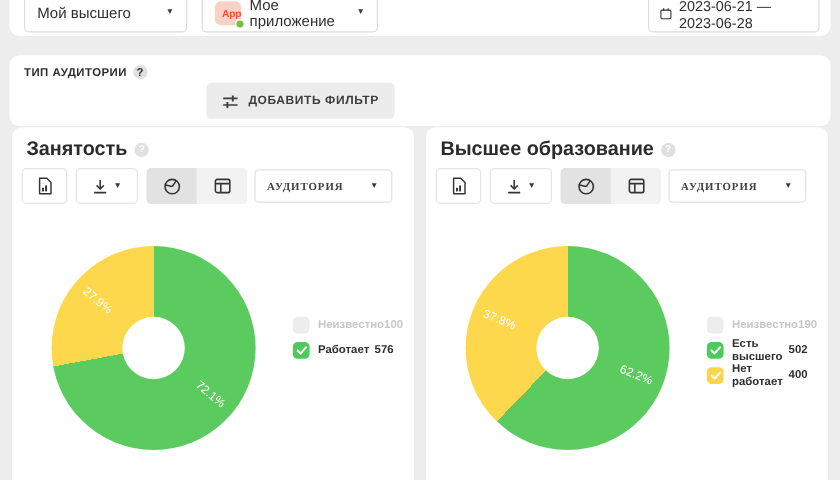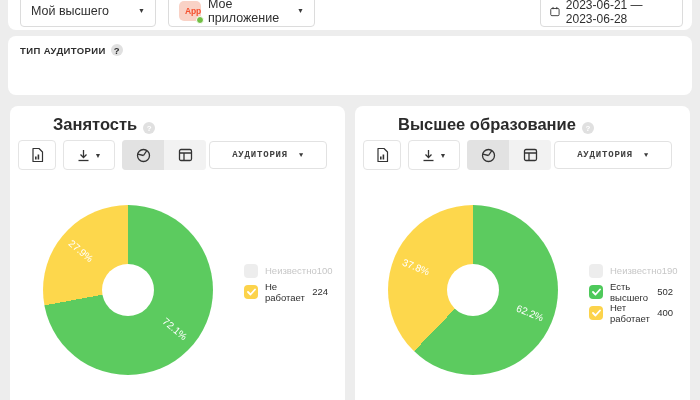--- a/index.html
+++ b/index.html
@@ -19,61 +19,61 @@
   .app-badge { position:relative; width:22px; height:20px; background:#f9d2c6; border-radius:5px;
                display:flex; align-items:center; justify-content:flex-end; margin-right:7px; flex:0 0 auto; }
   .app-badge b { font-size:8.5px; color:#f4502e; letter-spacing:-0.2px; }
   .app-badge .dot { position:absolute; right:-3px; bottom:-3px; width:8px; height:8px;
                     background:#72bf44; border:1.5px solid #fff; border-radius:50%; }
   .date-picker { position:absolute; right:9px; top:8px; width:143px; height:31px;
                  background:#fff; border:1px solid #dcdcdc; border-radius:4px;
                  display:flex; align-items:center; gap:6px; padding:0 9px; font-size:12px; cursor:pointer; }
 
   
-  .filter-panel { position:absolute; left:8px; right:8px; top:36px; height:59px;
+  .filter-panel { position:absolute; left:8px; right:8px; top:46px; height:59px;
                   background:#fff; border-radius:8px; }
   .filter-label-row { position:absolute; left:12px; top:8px; display:flex; align-items:center; gap:5px; }
   .filter-label-row span { font-size:9.5px; font-weight:bold; letter-spacing:0.4px; color:#2e2e2e; }
   .type-select { left:12px; top:24px; width:140px; height:28px; font-size:12px; }
   .add-filter-btn { position:absolute; left:164px; top:23px; height:30px; padding:0 13px;
                     background:#ececec; border:none; border-radius:4px; display:flex; align-items:center; gap:8px;
                     font-family:inherit; font-size:10px; font-weight:bold; letter-spacing:0.5px; color:#3d3d3d; cursor:pointer; }
 
   .q-icon { width:12px; height:12px; border-radius:50%; background:#e0e0e0; color:#fff;
             font-size:8px; font-weight:bold; display:inline-flex; align-items:center; justify-content:center;
             flex:0 0 auto; cursor:pointer; }
 
   
   .card { position:absolute; top:106px; width:335px; height:310px; background:#fff; border-radius:8px; }
   .card-1 { left:10px; }
   .card-2 { left:355px; }
-  .card-head { position:absolute; left:12px; top:9px; display:flex; align-items:flex-end; gap:6px;margin-left:31px; }
+  .card-head { position:absolute; left:12px; top:9px; display:flex; align-items:center; gap:6px; }
   .card-head h2 { font-size:16.5px; font-weight:bold; color:#2b2b2b; }
 
   .toolbar { position:absolute; left:8px; right:18px; top:34px; height:30px; }
   .tbtn { position:absolute; top:0; height:30px; background:#fff; border:1px solid #e4e4e4; border-radius:4px;
           display:flex; align-items:center; justify-content:center; gap:5px; cursor:pointer; }
   .btn-report { left:0; width:38px; }
   .btn-download { left:45px; width:52px; }
   .segmented { position:absolute; left:104px; top:0; width:84px; height:30px; border-radius:4px;
                overflow:hidden; display:flex; background:#f2f2f2; }
   .seg { flex:1; border:none; background:#f2f2f2; display:flex; align-items:center; justify-content:center; cursor:pointer; }
   .seg.active { background:#e2e2e2; }
-  .audience-btn { position:absolute; right:0; top:1px; height:28px; padding:0 22px;
+  .audience-btn { position:absolute; right:0; top:1px; height:28px; padding:0 10px;
                   background:#fff; border:1px solid #e2e2e2; border-radius:4px;
-                  display:flex; align-items:center; gap:11px; font-family:Liberation Mono, monospace;
+                  display:flex; align-items:center; gap:22px; font-family:Liberation Serif, serif;
                   font-size:9px; font-weight:bold; letter-spacing:0.8px; color:#404040; cursor:pointer; }
 
   
   .donut { position:absolute; left:33px; top:99px; width:170px; height:170px; border-radius:50%; }
   .hole { position:absolute; left:50%; top:50%; width:52px; height:52px; margin:-26px 0 0 -26px;
           background:#fff; border-radius:50%; }
   .slice-label { position:absolute; font-size:10px; color:#fff; white-space:nowrap; }
 
-  .legend { position:absolute; left:234px; top:157px; width:84px; }
+  .legend { position:absolute; left:234px; top:157px; width:84px;font-weight:bold; }
   .legend-row { display:flex; align-items:center; height:15px; margin-bottom:6px; cursor:pointer; }
   .cbox { width:14px; height:14px; border-radius:4px; margin-right:7px; flex:0 0 auto;
           display:flex; align-items:center; justify-content:center; }
   .cbox.unchecked { background:#ededed; }
   .legend-row .lbl { font-size:9.5px; color:#2f2f2f; }
   .legend-row .val { margin-left:auto; font-size:9.5px; color:#2f2f2f; }
   .legend-row.muted .lbl, .legend-row.muted .val { color:#c7c7c7; }
 
   svg.icon { display:block; }
 </style>
@@ -101,20 +101,29 @@
     </svg>
     <span>2023-06-21 — 2023-06-28</span>
   </div>
 </header>
 
 <section class="filter-panel">
   <div class="filter-label-row">
     <span>ТИП АУДИТОРИИ</span>
     <span class="q-icon">?</span>
   </div>
+  <button class="add-filter-btn">
+    <svg class="icon" width="14" height="13" viewBox="0 0 14 13">
+      <line x1="1" y1="4" x2="13" y2="4" stroke="#3d3d3d" stroke-width="1.3"></line>
+      <line x1="9" y1="1.5" x2="9" y2="6.5" stroke="#3d3d3d" stroke-width="1.6"></line>
+      <line x1="1" y1="9.5" x2="13" y2="9.5" stroke="#3d3d3d" stroke-width="1.3"></line>
+      <line x1="4.5" y1="7" x2="4.5" y2="12" stroke="#3d3d3d" stroke-width="1.6"></line>
+    </svg>
+    <span>ДОБАВИТЬ ФИЛЬТР</span>
+  </button>
 </section>
 
 <section class="card card-1">
   <div class="card-head">
     <h2>Занятость</h2>
     <span class="q-icon">?</span>
   </div>
   <div class="toolbar">
     <button class="tbtn btn-report">
       <svg class="icon" width="13" height="16" viewBox="0 0 13 16">
@@ -157,27 +166,27 @@
       <span class="slice-label" style="left: 131.879px; top: 124.03px; transform: translate(-50%, -50%) rotate(39.78deg);">72.1%</span>
       <span class="slice-label" style="left: 38.1211px; top: 45.9697px; transform: translate(-50%, -50%) rotate(39.78deg);">27.9%</span>
     </div>
   <div class="legend">
       <div class="legend-row muted">
         <span class="cbox unchecked"></span>
         <span class="lbl">Неизвестно</span>
         <span class="val">100</span>
       </div>
       <div class="legend-row">
-        <span class="cbox" style="background: rgb(252, 211, 75);">
+        <span class="cbox" style="background: rgb(78, 201, 91);">
           <svg width="9" height="8" viewBox="0 0 9 8">
             <polyline points="1,4 3.5,6.5 8,1.5" fill="none" stroke="#fff" stroke-width="1.8" stroke-linecap="round" stroke-linejoin="round"></polyline>
           </svg>
         </span>
-        <span class="lbl">Не работает</span>
-        <span class="val">224</span>
+        <span class="lbl">Работает</span>
+        <span class="val">576</span>
       </div>
     </div>
 </section>
 
 <section class="card card-2">
   <div class="card-head">
     <h2>Высшее образование</h2>
     <span class="q-icon">?</span>
   </div>
   <div class="toolbar">

